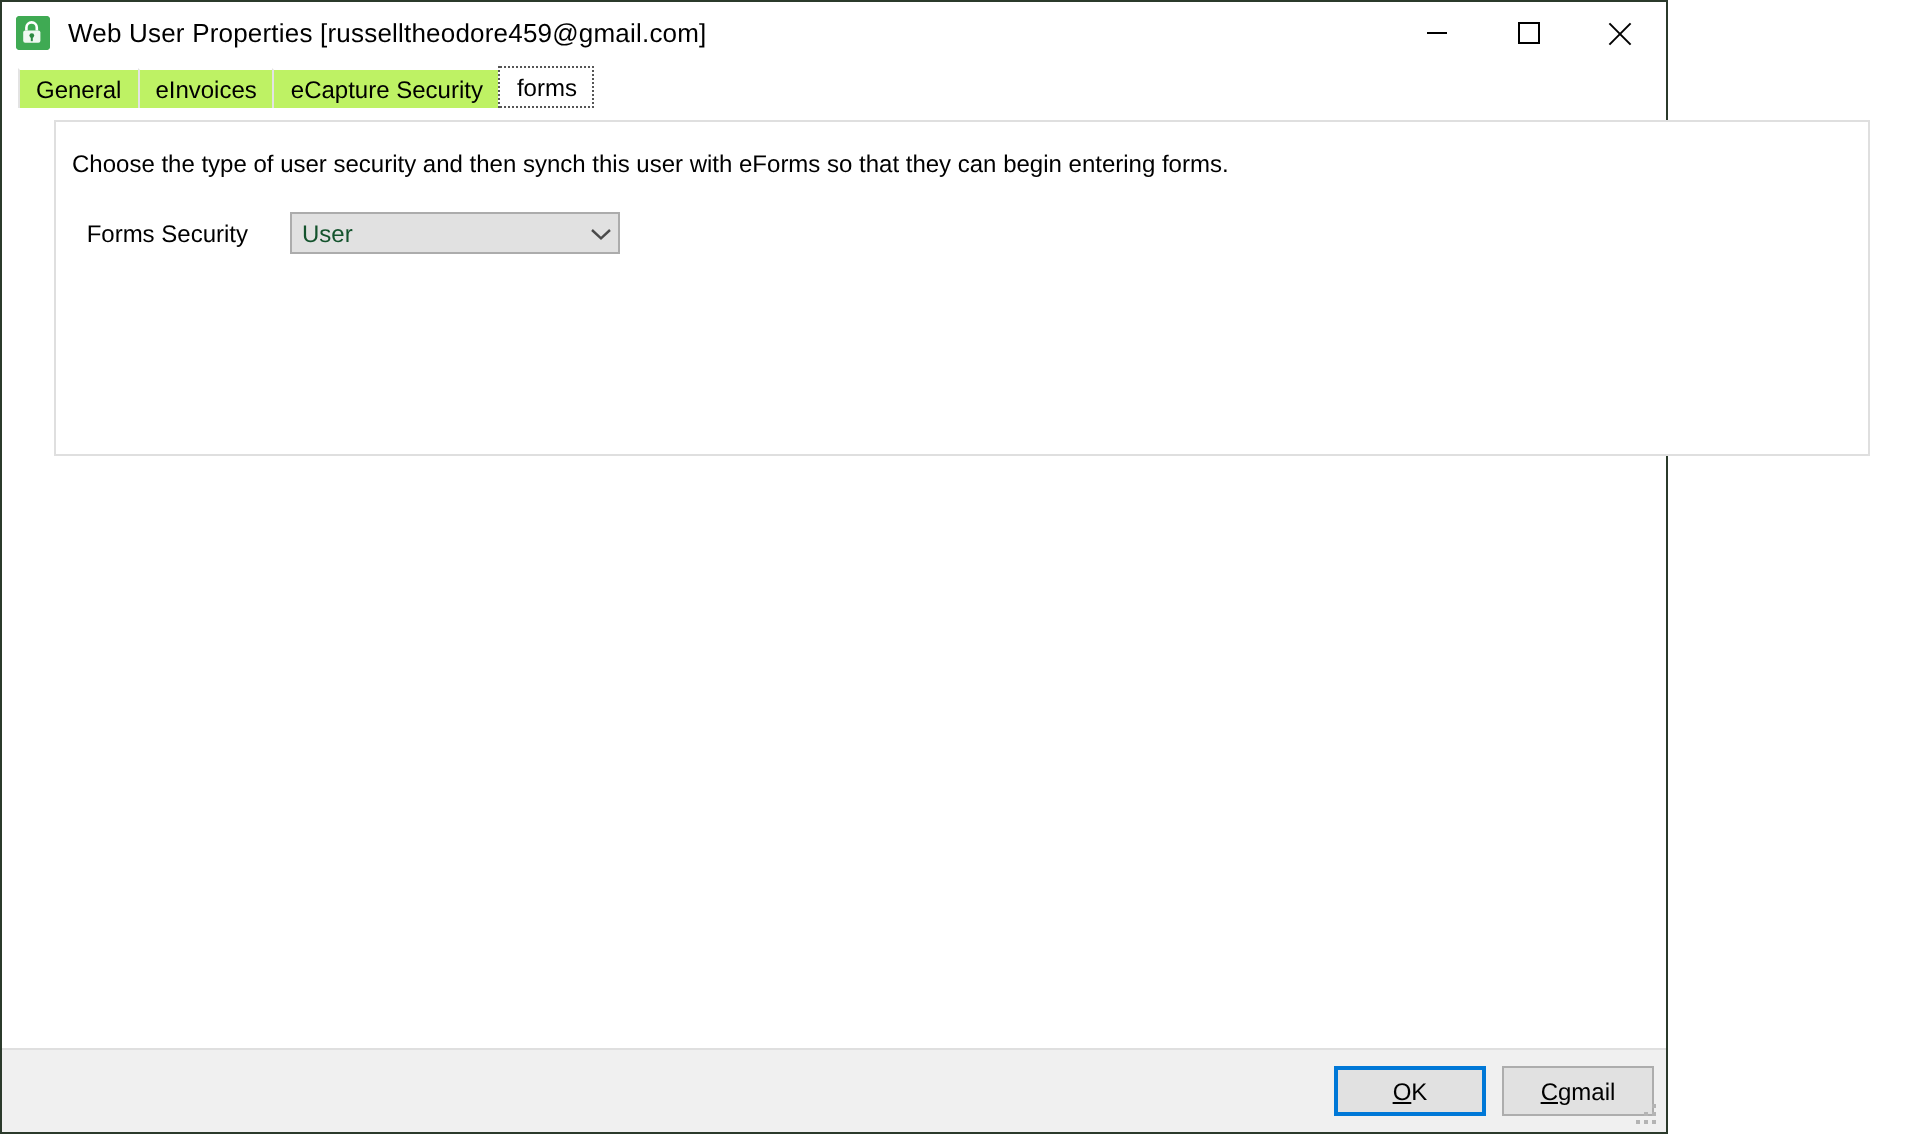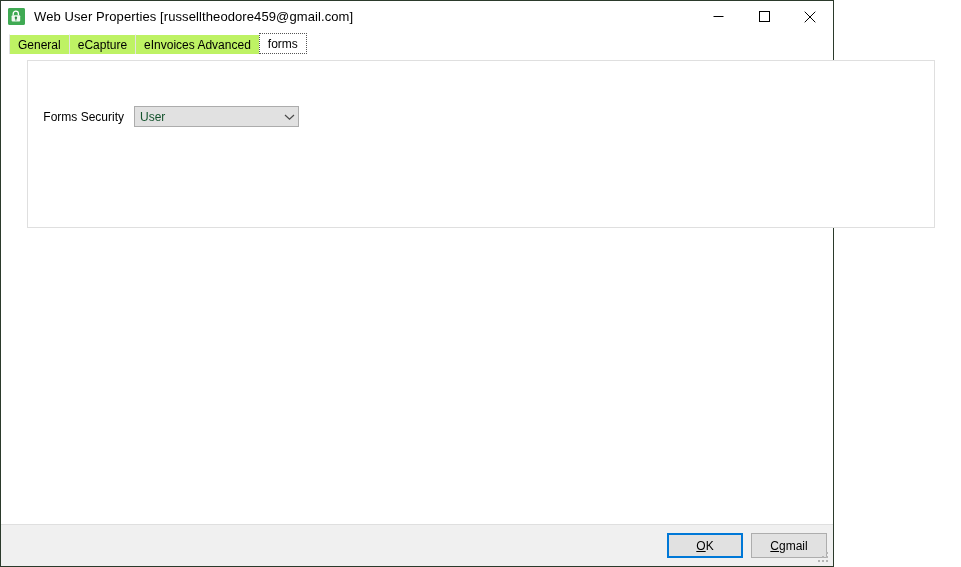--- a/index.html
+++ b/index.html
@@ -138,20 +138,21 @@
     font-size: 12px;
     color: #000000;
     white-space: nowrap;
   }
   .field-row {
     position: absolute;
     left: 8px;
     top: 45px;
     display: flex;
     align-items: center;
+    gap: 11px;
   }
   .field-label {
     font-size: 12px;
     color: #000000;
     width: 88px;
     text-align: right;
     margin-right: 10px;
     white-space: nowrap;
   }
   .combo {
@@ -258,33 +259,34 @@
         </svg>
       </button>
     </div>
   </div>
 
   <div class="tabstrip">
     <div class="tab">
       <span>General</span>
     </div>
     <div class="tab">
-      <span>eCapture</span>
+      <span>eInvoices</span>
     </div>
     <div class="tab">
-      <span>eInvoices Advanced</span>
+      <span>eCapture Security</span>
     </div>
     <div class="tab selected">
       <span>forms</span>
     </div>
   </div>
 
   <div class="page">
     <div class="group-panel">
 
+      <div class="intro-text">Choose the type of user security and then synch this user with eForms so that they can begin entering forms.</div>
 
       <div class="field-row">
         <div class="field-label">Forms Security</div>
         <div class="combo">
           <span class="combo-value">User</span>
           <span class="combo-arrow">
             <svg width="11" height="8" viewBox="0 0 11 8" aria-hidden="true">
               <path d="M1 2 L5.5 6.2 L10 2" fill="none" stroke="#4a4a4a" stroke-width="1.2"></path>
             </svg>
           </span>

